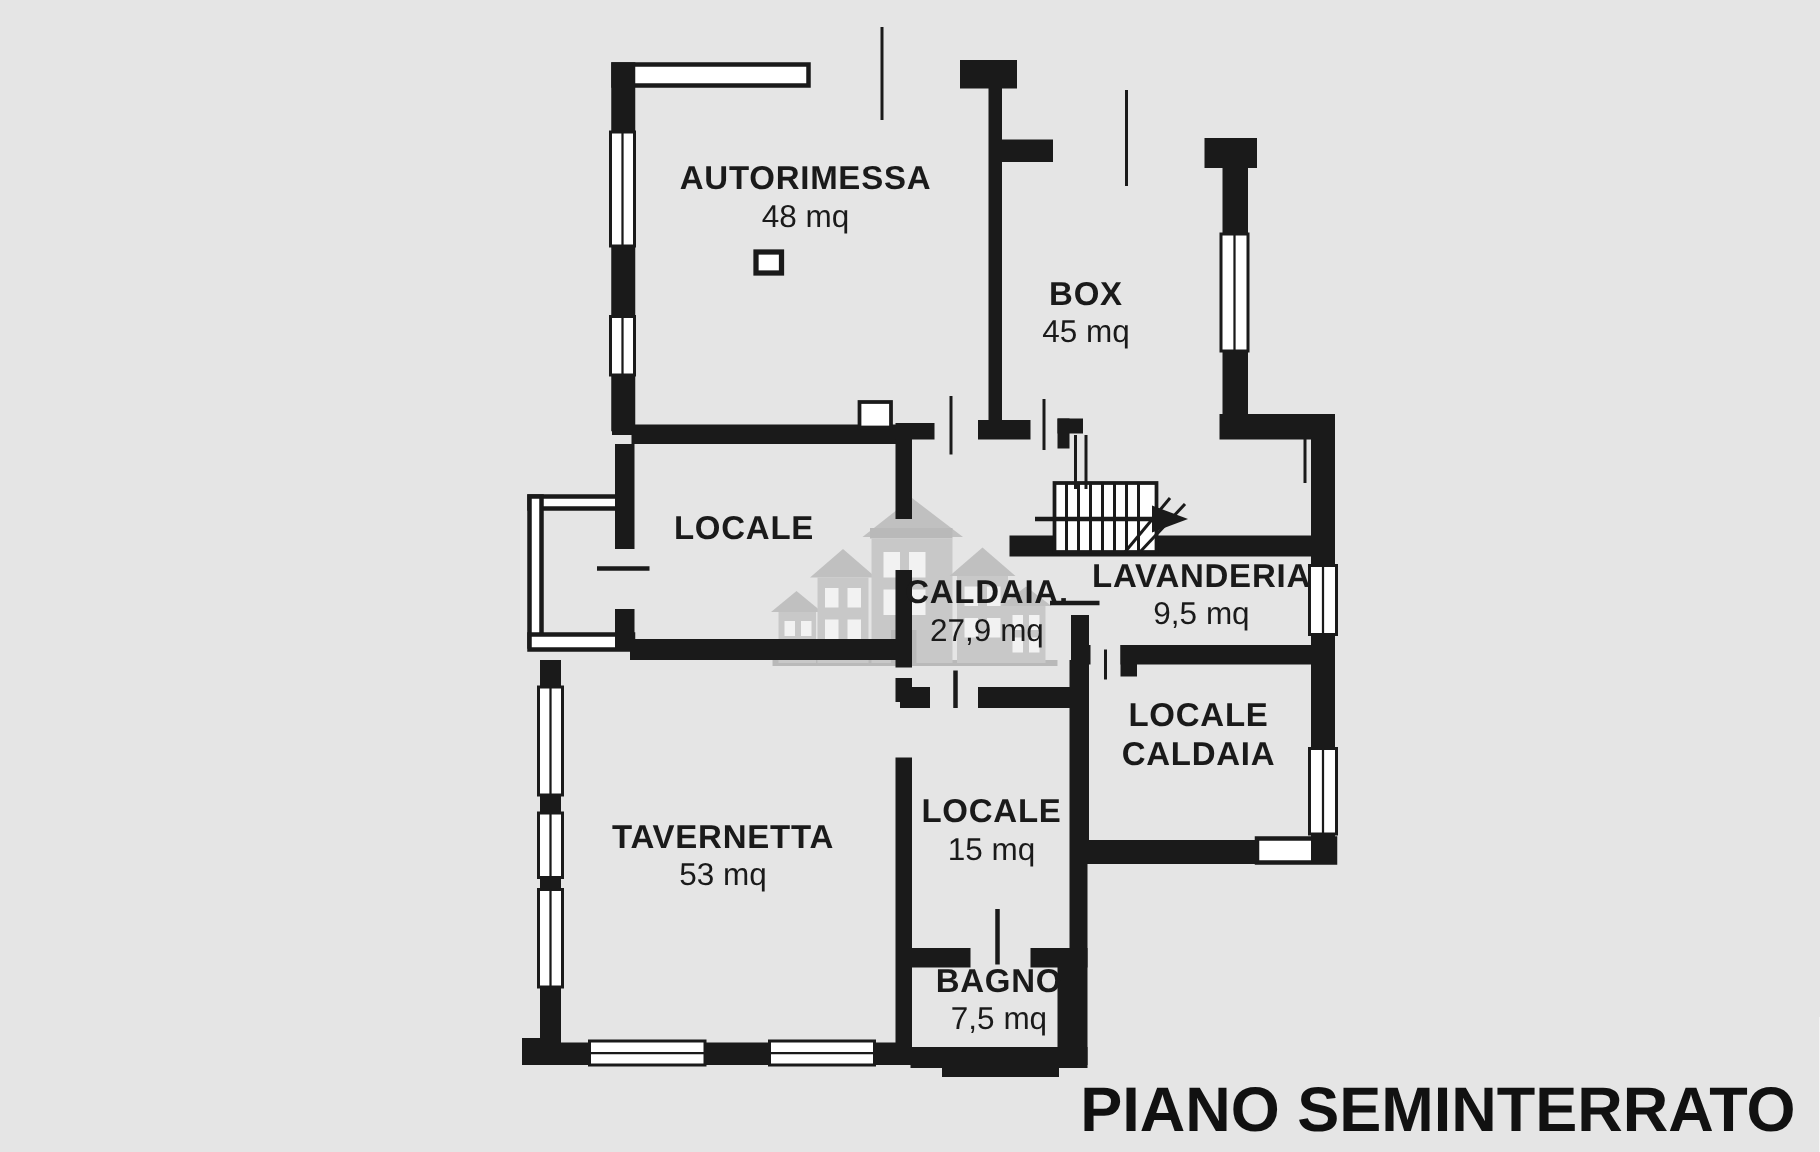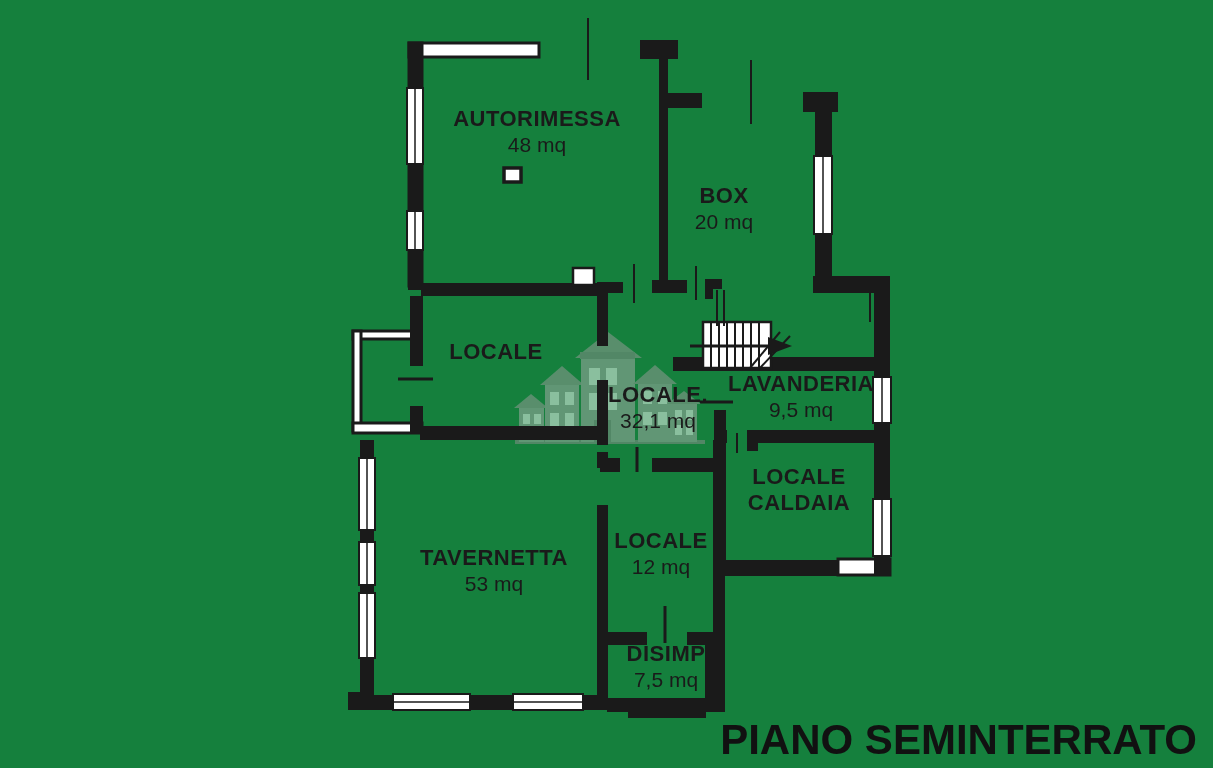--- a/index.html
+++ b/index.html
@@ -1,19 +1,19 @@
 <!DOCTYPE html>
 <html><head>
 <meta charset="utf-8">
 <style>
   html,body{margin:0;padding:0;background:#ffffff;}
   #stage{
     position:relative;
     width:1213px;height:768px;
-    background:#15803d;
+    background:#e5e5e5;
     font-family:"Liberation Sans", sans-serif;
     overflow:hidden;
   }
   #plan-svg{position:absolute;left:0;top:0;}
   .room-label{
     position:absolute;
     text-align:center;
     color:#1a1a1a;
     pointer-events:none;
   }
@@ -234,57 +234,57 @@
 
   <div class="room-label" style="left:437px;top:106px;width:200px">
     <div class="room-name">AUTORIMESSA</div>
 
     <div class="room-area">48 mq</div>
   </div>
 
   <div class="room-label" style="left:664px;top:183px;width:120px">
     <div class="room-name">BOX</div>
 
-    <div class="room-area">20 mq</div>
+    <div class="room-area">45 mq</div>
   </div>
 
   <div class="room-label" style="left:406px;top:339px;width:180px">
     <div class="room-name">LOCALE</div>
 
   </div>
 
   <div class="room-label" style="left:583px;top:382px;width:150px">
-    <div class="room-name">LOCALE.</div>
-
-    <div class="room-area">32,1 mq</div>
+    <div class="room-name">CALDAIA.</div>
+
+    <div class="room-area">27,9 mq</div>
   </div>
 
   <div class="room-label" style="left:706px;top:371px;width:190px">
     <div class="room-name">LAVANDERIA</div>
 
     <div class="room-area">9,5 mq</div>
   </div>
 
   <div class="room-label" style="left:719px;top:464px;width:160px">
     <div class="room-name">LOCALE</div>
     <div class="room-name">CALDAIA</div>
   </div>
 
-  <div class="room-label" style="left:384px;top:545px;width:220px">
+  <div class="room-label" style="left:372px;top:545px;width:220px">
     <div class="room-name">TAVERNETTA</div>
 
     <div class="room-area">53 mq</div>
   </div>
 
   <div class="room-label" style="left:601px;top:528px;width:120px">
     <div class="room-name">LOCALE</div>
 
-    <div class="room-area">12 mq</div>
+    <div class="room-area">15 mq</div>
   </div>
 
   <div class="room-label" style="left:601px;top:641px;width:130px">
-    <div class="room-name">DISIMP</div>
+    <div class="room-name">BAGNO</div>
 
     <div class="room-area">7,5 mq</div>
   </div>
 
   <div id="floor-title">PIANO SEMINTERRATO</div>
 </div>
 
 </body></html>

